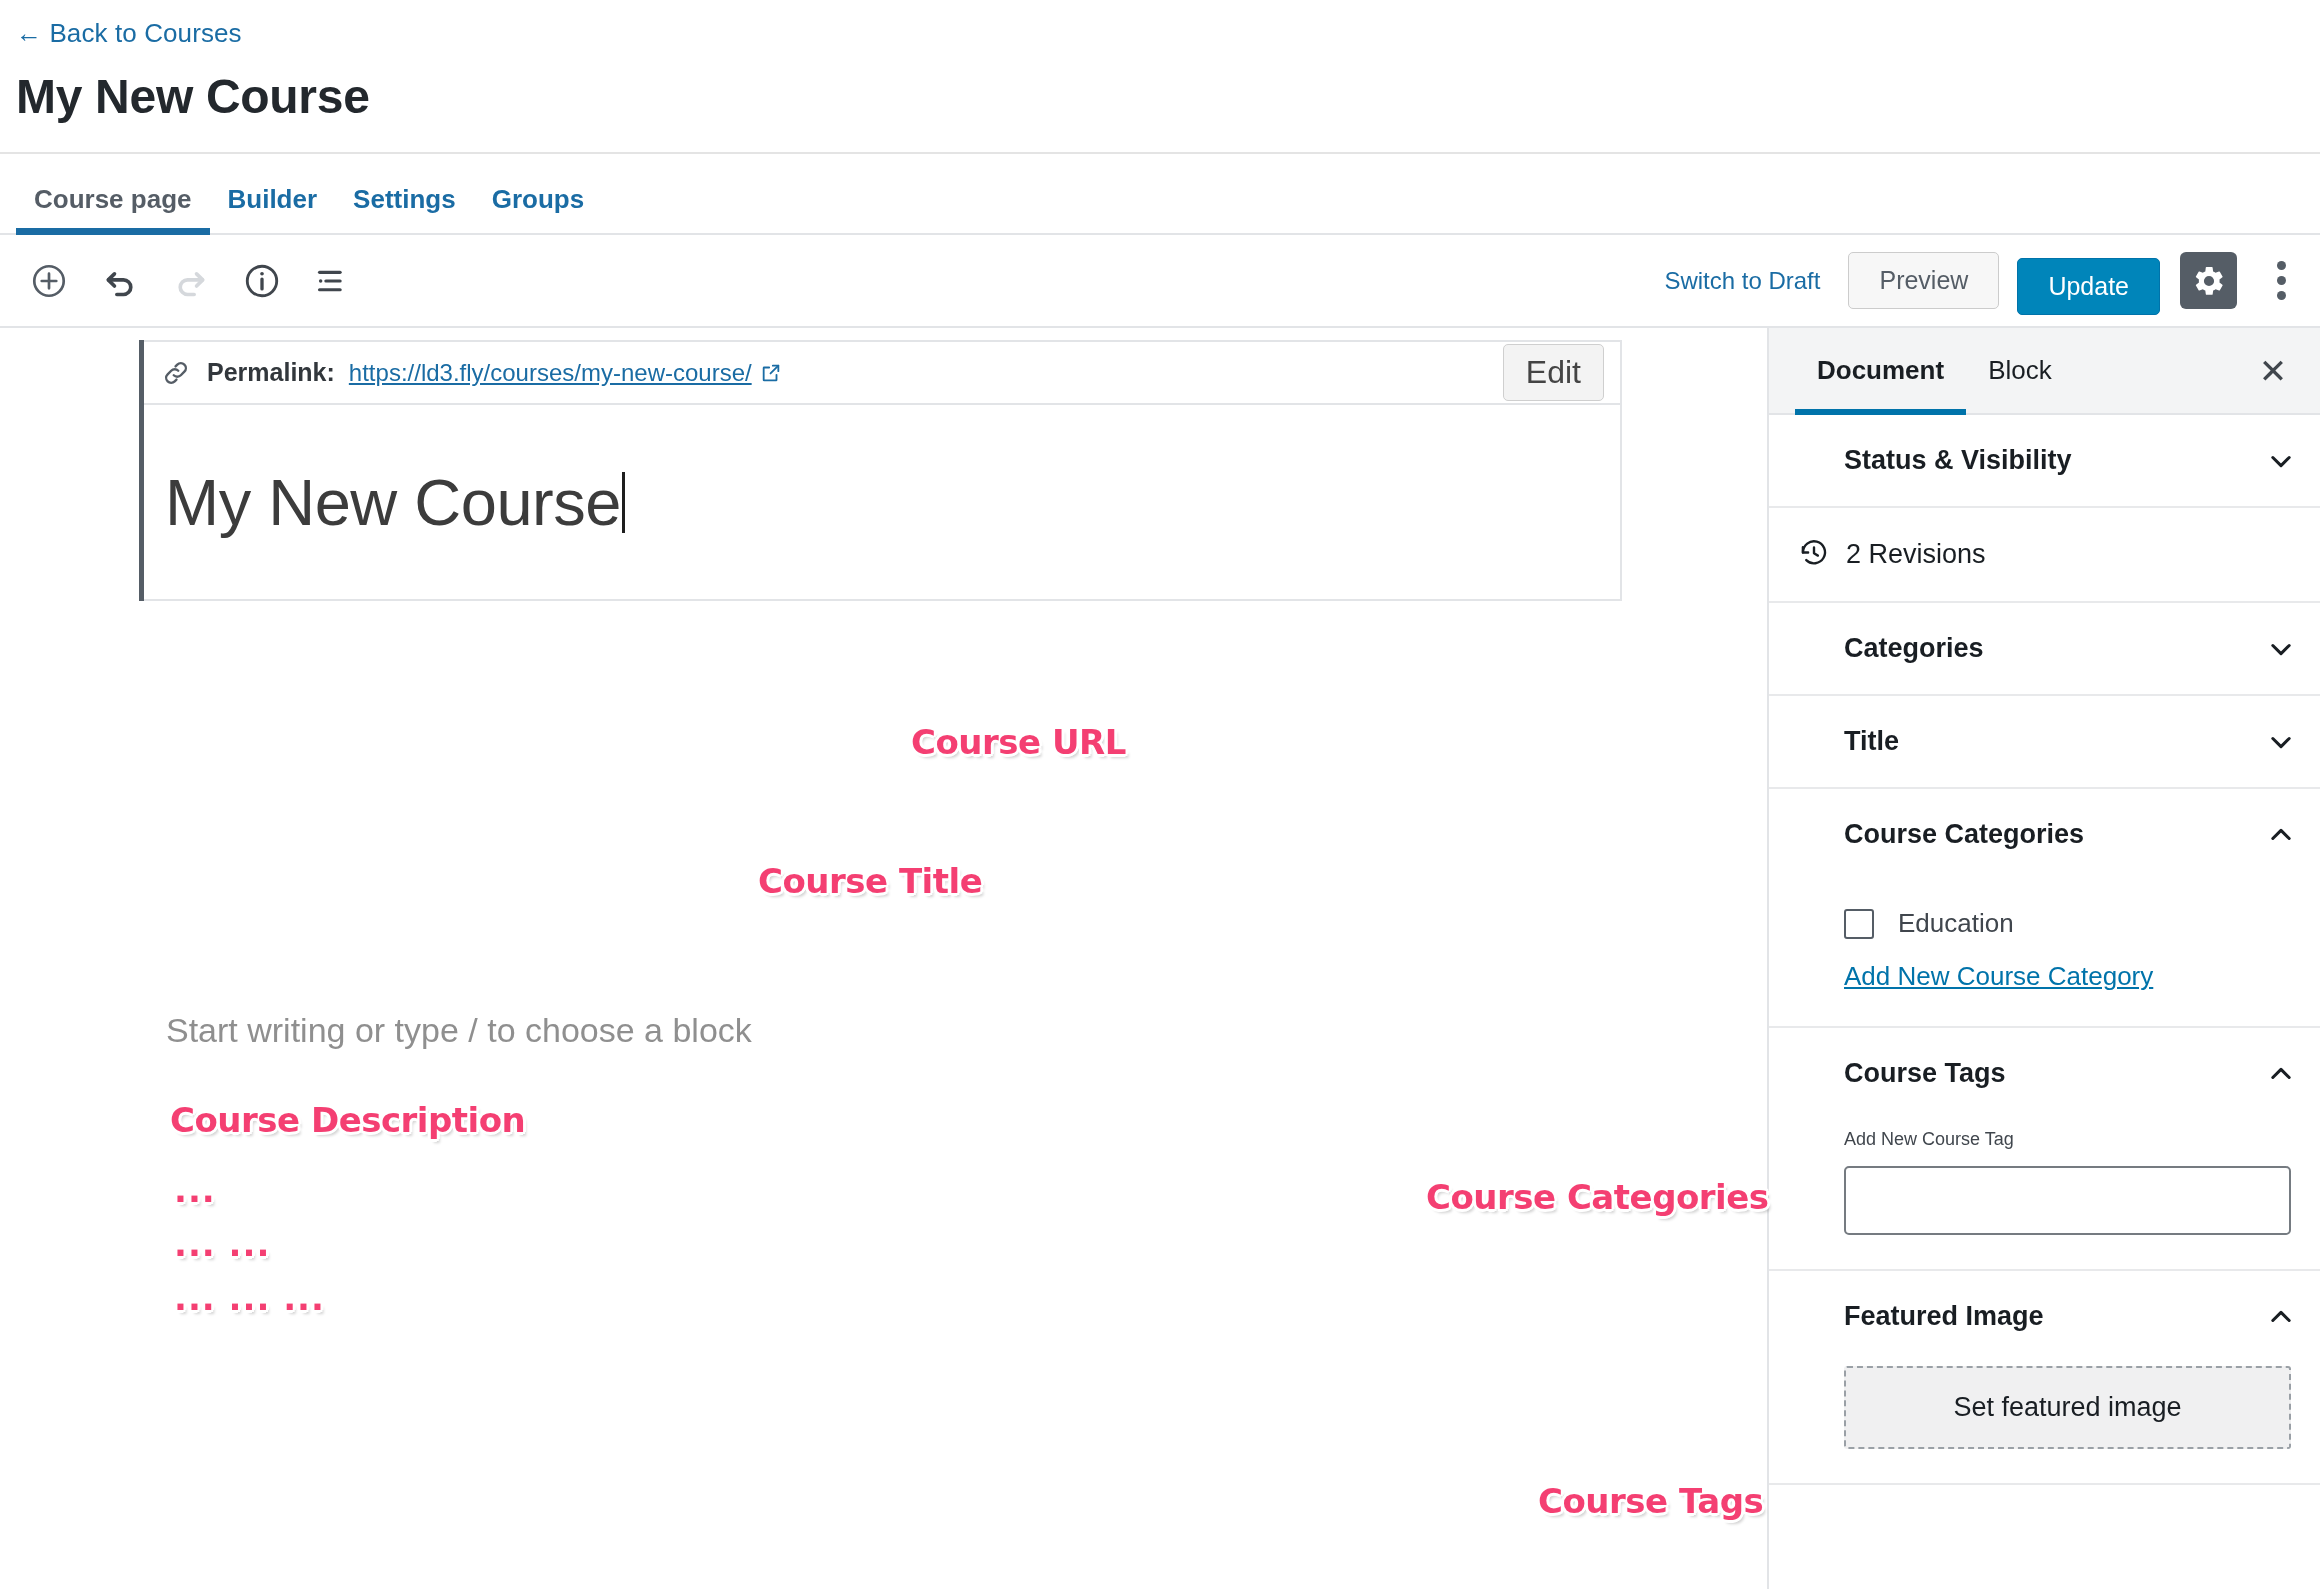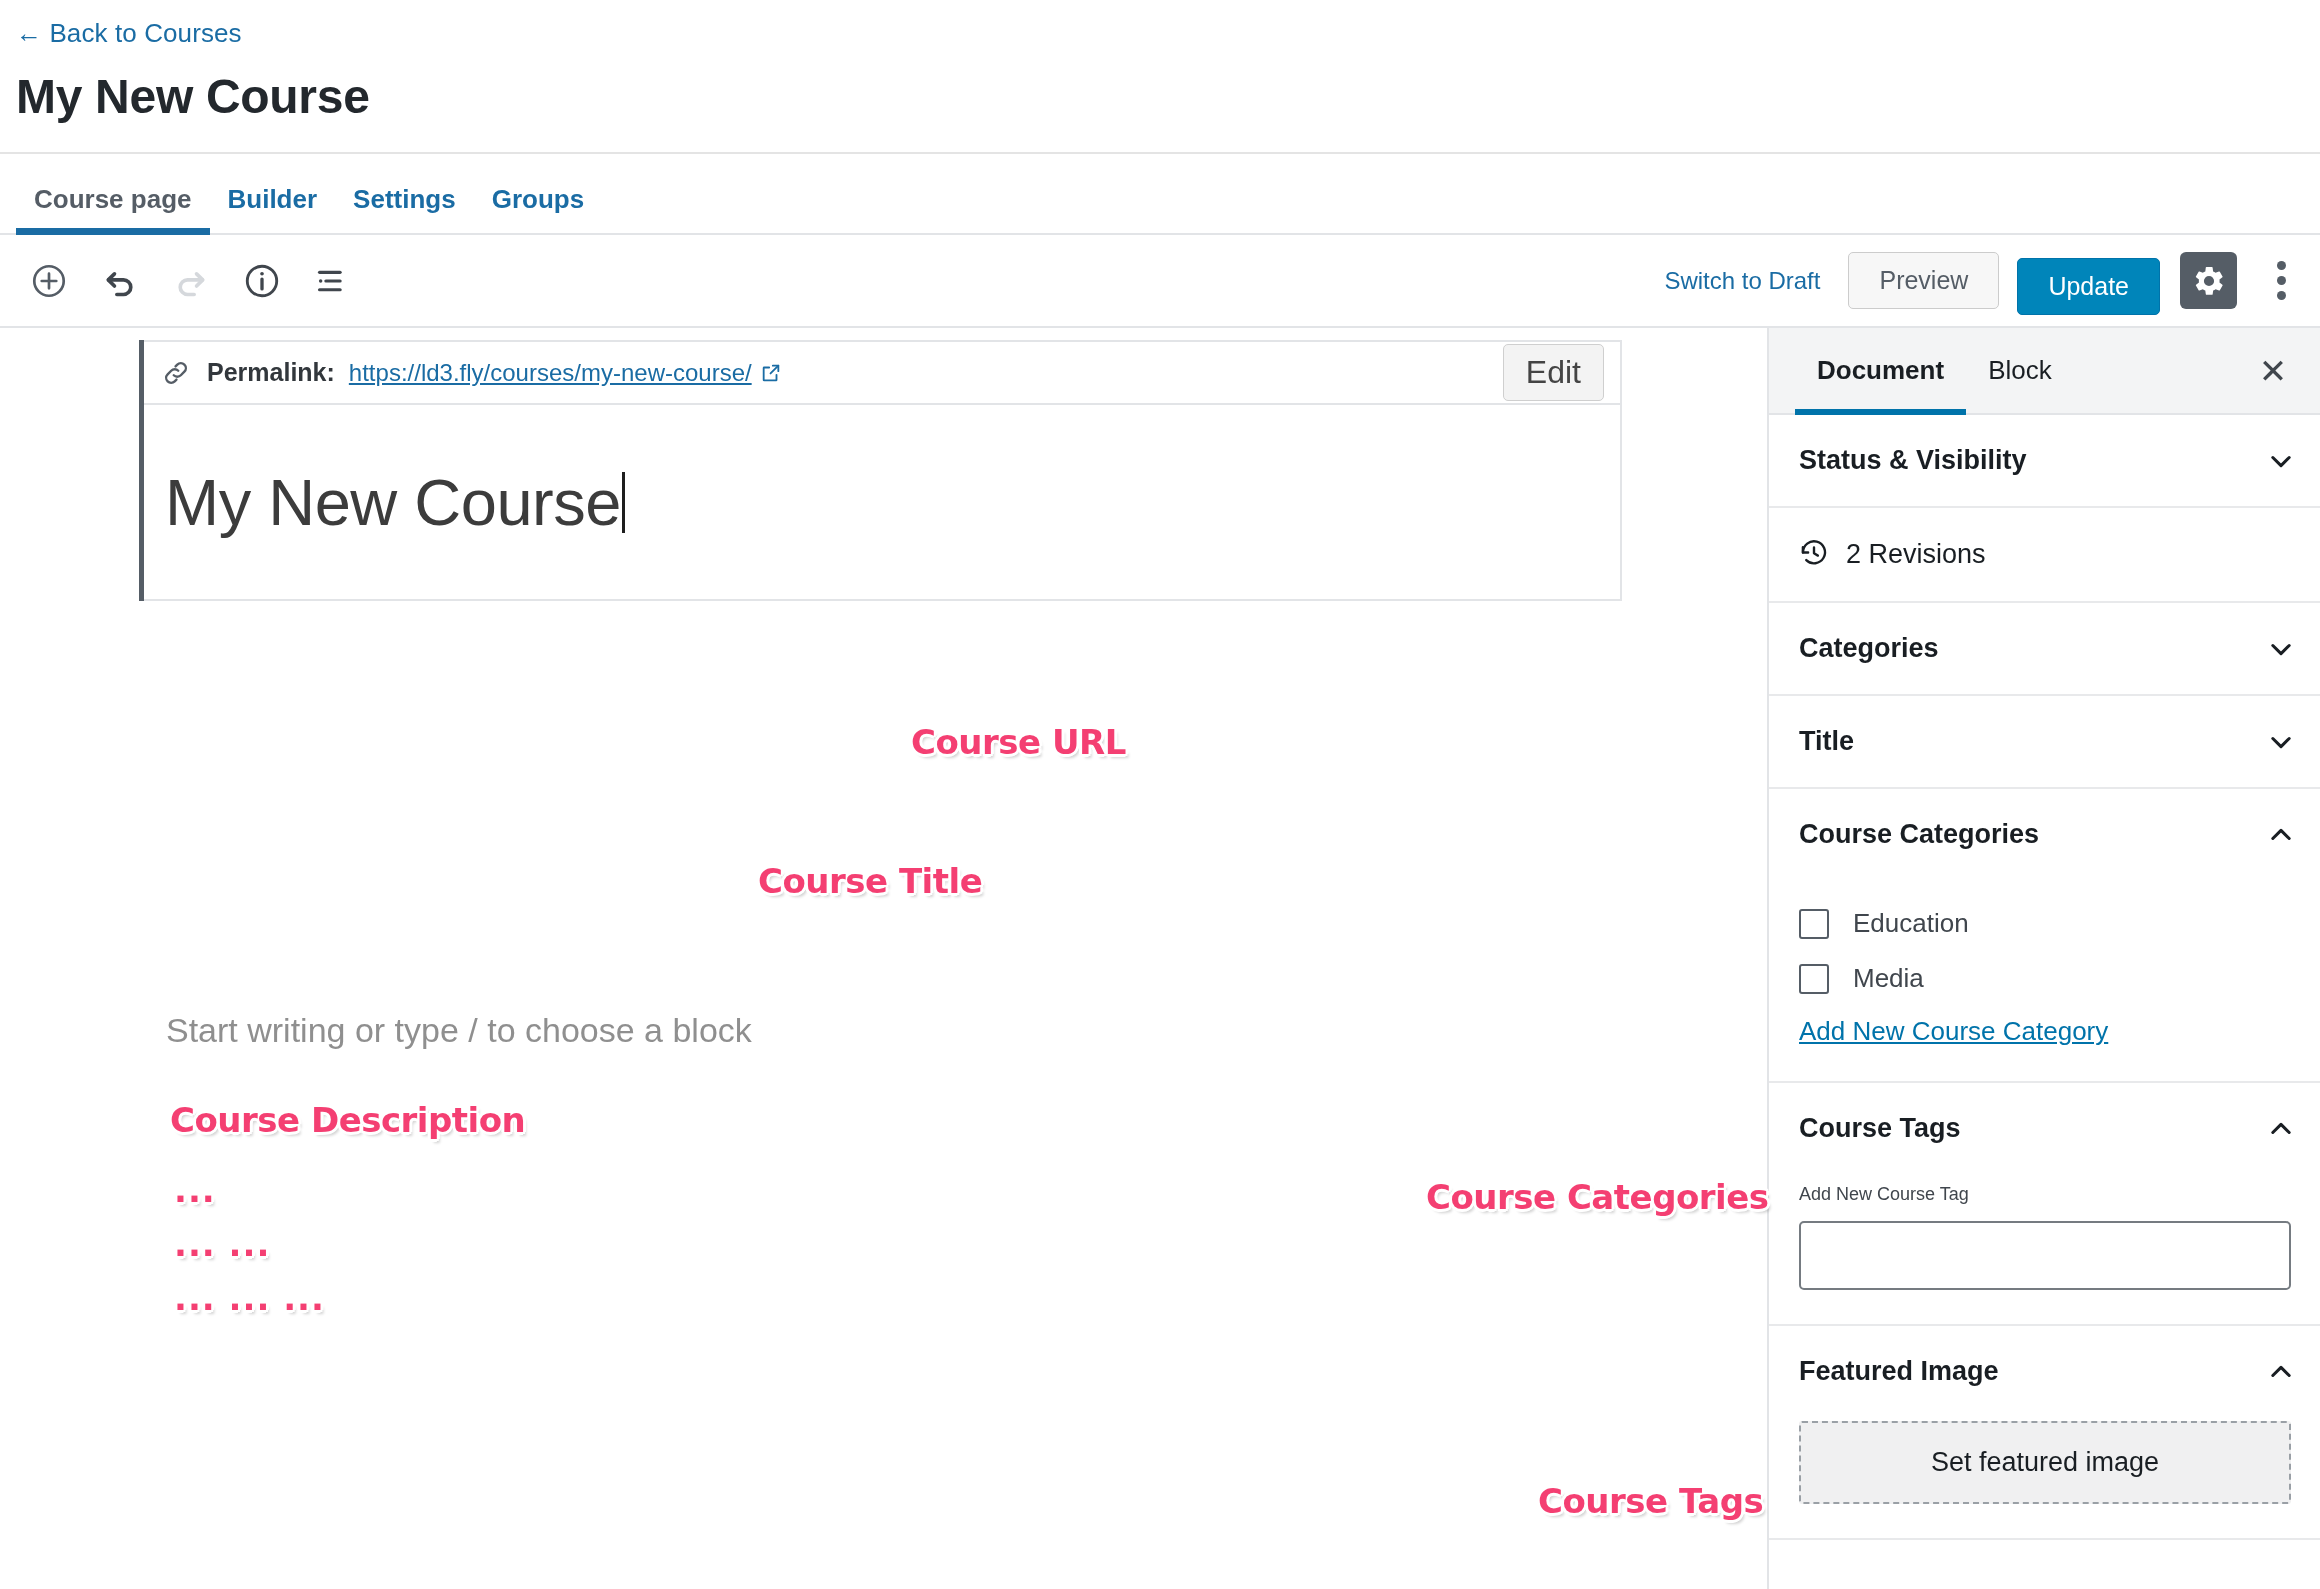--- a/index.html
+++ b/index.html
@@ -313,20 +313,21 @@
     color: #40464d;
     font-size: 34px;
     line-height: 1;
     width: 44px; height: 44px;
     display: flex; align-items: center; justify-content: center;
     font-family: "Liberation Sans", sans-serif;
   }
 
   .panel {
     border-bottom: 2px solid #e8e9eb;
+    padding-left: 45px;
   }
   .panel-head {
     height: 91px;
     display: flex;
     align-items: center;
     padding: 0 26px 0 30px;
     cursor: pointer;
     background: #fff;
   }
   .panel-title {
@@ -577,24 +578,20 @@
           <svg width="28" height="28" viewBox="0 0 24 24" fill="none" stroke="#191e23" stroke-width="2.6" stroke-linecap="round" stroke-linejoin="round">
               <path d="M5 15l7-7 7 7"></path>
             </svg>
         </span>
       </div>
       <div class="panel-body">
         <div class="cat-row">
           <span class="cb"></span>
           <span class="cat-label">Education</span>
         </div>
-        <div class="cat-row">
-          <span class="cb"></span>
-          <span class="cat-label">Media</span>
-        </div>
         <a class="add-link" href="#">Add New Course Category</a>
       </div>
     </div>
 
     <div class="panel">
       <div class="panel-head">
         <span class="panel-title">Course Tags</span>
         <span class="chev">
           <svg width="28" height="28" viewBox="0 0 24 24" fill="none" stroke="#191e23" stroke-width="2.6" stroke-linecap="round" stroke-linejoin="round">
               <path d="M5 15l7-7 7 7"></path>

